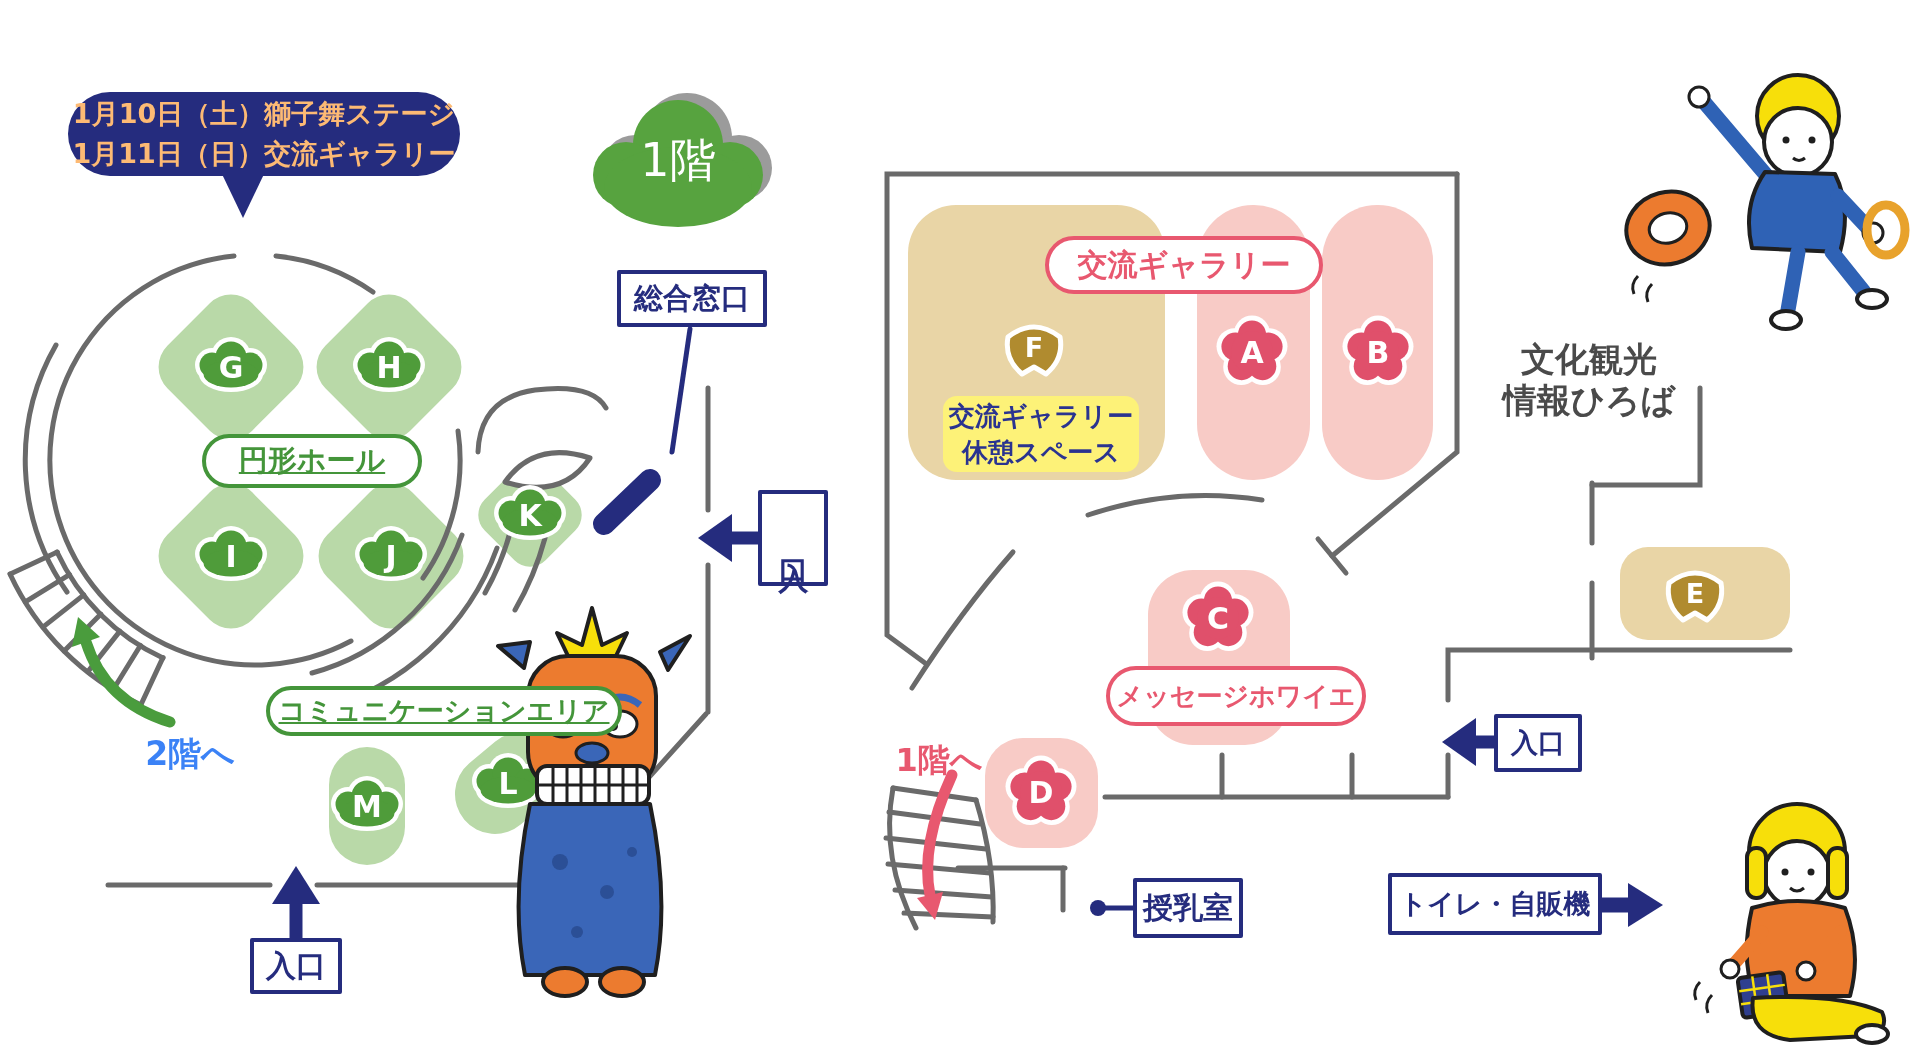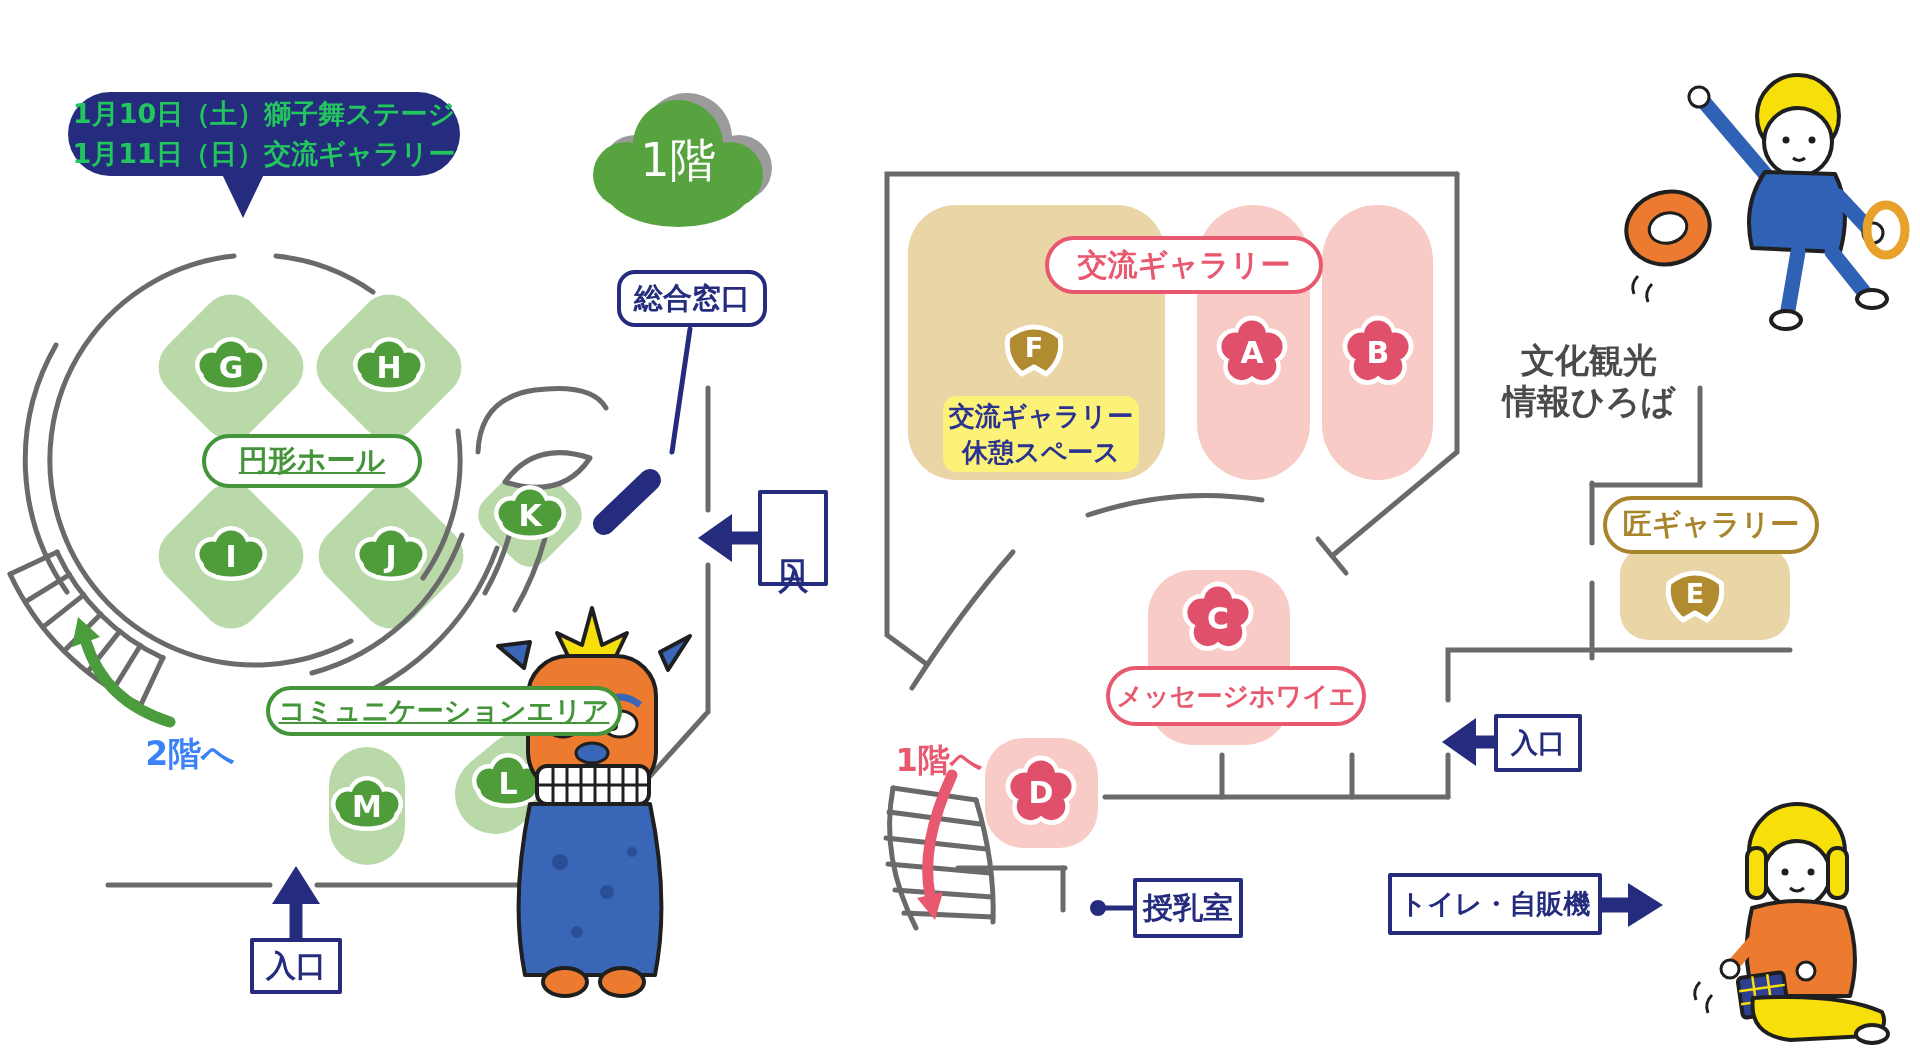--- a/index.html
+++ b/index.html
@@ -7,21 +7,21 @@
          font-family:"DejaVu Sans",sans-serif;}
   svg{position:absolute;left:0;top:0;}
   .lbl{position:absolute;display:flex;align-items:center;justify-content:center;
        background:#fff;font-weight:bold;box-sizing:border-box;z-index:3;}
   .pill-green{border:4px solid #44953a;color:#44953a;border-radius:29px;text-decoration:underline;}
   .pill-pink{border:4px solid #e8586f;color:#e8586f;border-radius:30px;}
   .pill-gold{border:4px solid #a8842c;color:#a8842c;border-radius:29px;}
   .box-navy{border:4px solid #252c7e;color:#252c7e;border-radius:2px;}
   .free{background:transparent;border:none;}
   .banner{position:absolute;left:68px;top:92px;width:392px;height:84px;background:#252c7e;
-          border-radius:42px;color:#22c55e;font-weight:bold;font-size:27px;line-height:1.5;
+          border-radius:42px;color:#fdba74;font-weight:bold;font-size:27px;line-height:1.5;
           display:flex;flex-direction:column;align-items:center;justify-content:center;z-index:3;}
   .banner-tail{position:absolute;left:221px;top:172px;width:0;height:0;z-index:3;
           border-left:22px solid transparent;border-right:22px solid transparent;
           border-top:46px solid #252c7e;}
   .badge{position:absolute;z-index:3;}
   .badge span{position:absolute;left:0;top:0;width:100%;height:100%;display:flex;
           align-items:center;justify-content:center;color:#fff;font-weight:normal;}
   .vert{writing-mode:vertical-rl;}
   .twoline{display:flex;flex-direction:column;align-items:center;justify-content:center;}
 </style>
@@ -337,34 +337,33 @@
           <circle cx="152" cy="85" r="33"></circle>
         <ellipse cx="100" cy="97" rx="74" ry="40"></ellipse>
       </g>
     </svg>
     <span style="font-size:46px;">1階</span>
   </div>
 
 
   <div class="lbl pill-green" style="left:202px;top:434px;width:220px;height:54px;font-size:29px;">円形ホール</div>
   <div class="lbl pill-green" style="left:266px;top:686px;width:356px;height:50px;font-size:27px;">コミュニケーションエリア</div>
-  <div class="lbl box-navy" style="left:617px;top:270px;width:150px;height:57px;font-size:29px;border-radius:18px;">総合窓口</div>
+  <div class="lbl box-navy" style="left:617px;top:270px;width:150px;height:57px;font-size:29px;">総合窓口</div>
   <div class="lbl box-navy vert" style="left:758px;top:490px;width:70px;height:96px;font-size:30px;">入口</div>
   <div class="lbl box-navy" style="left:250px;top:938px;width:92px;height:56px;font-size:30px;">入口</div>
   <div class="lbl free" style="left:115px;top:733px;width:150px;height:42px;font-size:33px;color:#3b82f6;">2階へ</div>
 
   <div class="lbl pill-pink" style="left:1045px;top:236px;width:278px;height:58px;font-size:30px;">交流ギャラリー</div>
   <div class="lbl twoline" style="left:943px;top:396px;width:196px;height:76px;background:#fdf278;border-radius:14px;color:#2a3390;font-size:26px;line-height:1.4;">
     <span>交流ギャラリー</span>
     <span>休憩スペース</span>
   </div>
-  <div class="lbl free twoline" style="left:1459px;top:336px;width:260px;height:90px;font-size:34px;color:#4a4a4a;line-height:1.2;">
+  <div class="lbl free twoline" style="left:1459px;top:336px;width:260px;height:90px;font-size:34px;color:#4a4a4a;line-height:1.2;font-family:Liberation Serif, serif;">
     <span>文化観光</span>
     <span>情報ひろば</span>
   </div>
-  <div class="lbl pill-gold" style="left:1603px;top:496px;width:216px;height:58px;font-size:29px;">匠ギャラリー</div>
   <div class="lbl pill-pink" style="left:1106px;top:666px;width:260px;height:60px;font-size:26px;font-family:Liberation Mono, monospace;">メッセージホワイエ</div>
   <div class="lbl free" style="left:884px;top:740px;width:110px;height:42px;font-size:32px;color:#e8586f;">1階へ</div>
   <div class="lbl box-navy" style="left:1133px;top:878px;width:110px;height:60px;font-size:30px;">授乳室</div>
   <div class="lbl box-navy" style="left:1494px;top:714px;width:88px;height:58px;font-size:27px;">入口</div>
   <div class="lbl box-navy" style="left:1388px;top:873px;width:214px;height:62px;font-size:27px;">トイレ・自販機</div>
 
 </div>
 
 </body></html>

